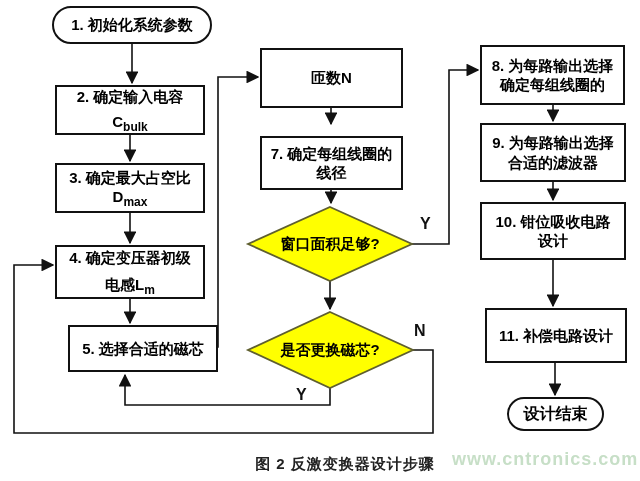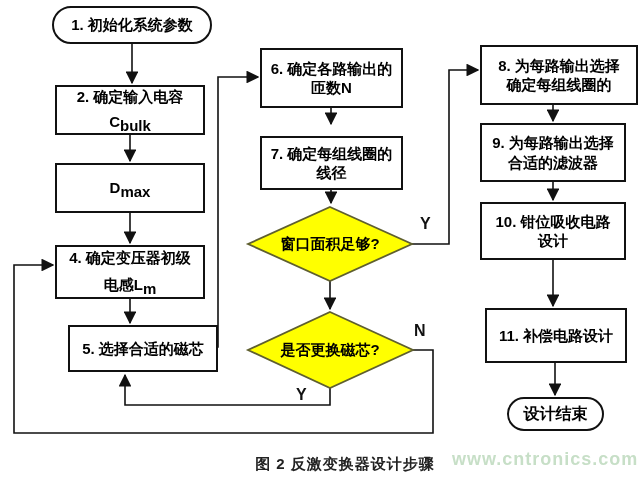--- a/index.html
+++ b/index.html
@@ -9,21 +9,21 @@
   }
   #wires{position:absolute;left:0;top:0;width:640px;height:481px;}
   .wire{fill:none;stroke:#111111;stroke-width:1.6;}
   .node{
     position:absolute;display:flex;flex-direction:column;justify-content:center;align-items:center;
     background:#ffffff;border:2px solid #111111;box-sizing:border-box;
     font-weight:bold;font-size:15px;line-height:1.3;color:#000;text-align:center;
   }
   .stadium{border-radius:20px;}
   .stadium-end{border-radius:17px;font-size:16px;}
-  .node sub{font-size:15px;line-height:1;}
+  .node sub{font-size:12px;line-height:1;}
   .diamond-label{
     position:absolute;display:flex;justify-content:center;align-items:center;
     font-weight:bold;font-size:15px;color:#000;text-align:center;pointer-events:none;
   }
   .branch-label{
     position:absolute;font-weight:bold;font-size:16px;color:#111;
   }
   #caption{
     position:absolute;left:250px;top:455px;width:190px;text-align:center;
     font-weight:bold;font-size:15px;letter-spacing:1px;color:#222222;
@@ -68,51 +68,51 @@
   <div class="node stadium" style="left:52px;top:6px;width:160px;height:38px;">
     <span>1. 初始化系统参数</span>
   </div>
 
   <div class="node" style="left:55px;top:85px;width:150px;height:50px;justify-content:space-between;">
     <span>2. 确定输入电容</span>
     <span><span>C</span><sub>bulk</sub></span>
   </div>
 
   <div class="node" style="left:55px;top:163px;width:150px;height:50px;">
+    <span>3. 确定最大占空比</span>
     <span><span>D</span><sub>max</sub></span>
   </div>
 
   <div class="node" style="left:55px;top:245px;width:150px;height:54px;gap:8px;">
     <span>4. 确定变压器初级</span>
     <span><span>电感L</span><sub>m</sub></span>
   </div>
 
   <div class="node" style="left:55px;top:325px;width:150px;height:47px;margin-left:13px;">
     <span>5. 选择合适的磁芯</span>
   </div>
 
   <div class="node" style="left:260px;top:48px;width:143px;height:60px;">
-    <span>6. 确定各路输出的</span>
     <span>匝数N</span>
   </div>
 
   <div class="node" style="left:260px;top:136px;width:143px;height:54px;">
     <span>7. 确定每组线圈的</span>
     <span>线径</span>
   </div>
 
   <div class="diamond-label" style="left:240px;top:334px;width:180px;height:32px;">
     <span>是否更换磁芯?</span>
   </div>
 
   <div class="diamond-label" style="left:240px;top:228px;width:180px;height:32px;">
     <span>窗口面积足够?</span>
   </div>
 
-  <div class="node" style="left:480px;top:45px;width:158px;height:60px;">
+  <div class="node" style="left:480px;top:45px;width:145px;height:60px;">
     <span>8. 为每路输出选择</span>
     <span>确定每组线圈的</span>
   </div>
 
   <div class="node" style="left:480px;top:123px;width:146px;height:59px;">
     <span>9. 为每路输出选择</span>
     <span>合适的滤波器</span>
   </div>
 
   <div class="node" style="left:480px;top:202px;width:146px;height:58px;">

